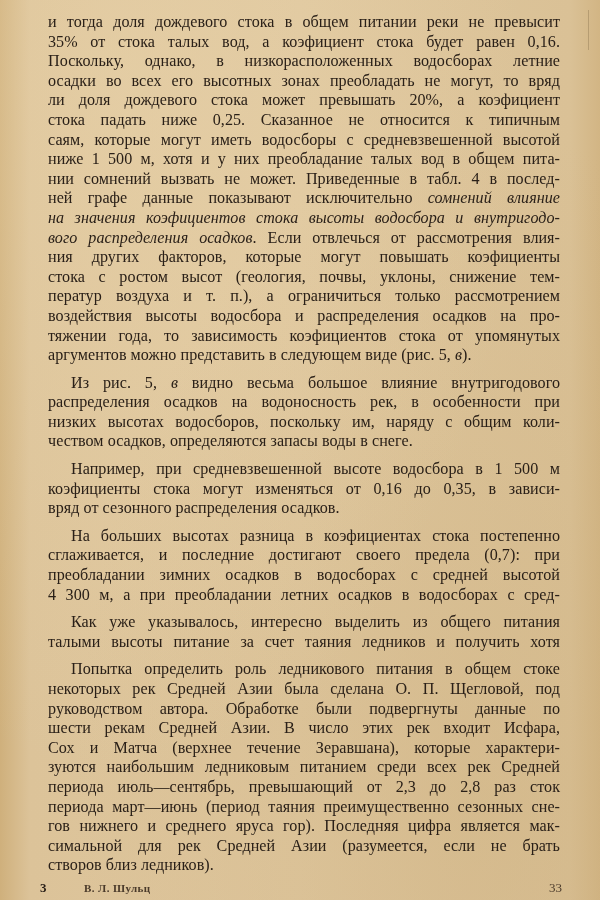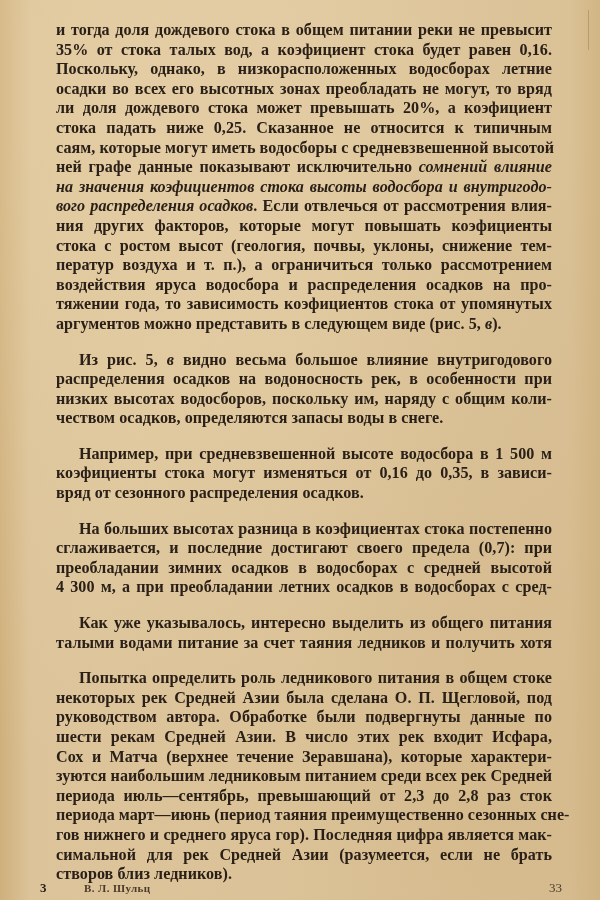--- a/index.html
+++ b/index.html
@@ -21,21 +21,21 @@
       font-size: 16.1px; line-height: 19.6px; text-align: justify;
       text-align-last: left;
       letter-spacing: 0.05px;
     }
     .line {
       display: block; white-space: nowrap; text-align: justify; text-align-last: justify;
       height: 19.6px;
     }
     .line.last { text-align-last: left; }
     .line.indent { padding-left: 23px; }
-    .para { margin: 16px; font-weight: bold; }
+    .para { margin: 8px; }
     .para + .para { margin-top: 3px; }
     em { font-style: italic; }
     .footer {
       position: absolute; left: 40px; top: 880px; width: 528px; height: 18px;
       font-size: 12px; color: #4a3a2a;
     }
     .footer .sig { position: absolute; left: 0; top: 0; font-weight: bold; font-size: 13px; color: #2a2018; }
     .footer .author { position: absolute; left: 44px; top: 2px; font-size: 11px; letter-spacing: 0.4px; font-weight: bold; }
     .footer .pageno { position: absolute; right: 6px; top: 0; font-size: 13px; }
     .crease {
@@ -49,27 +49,29 @@
 <div class="page">
   <div class="text-block" id="text-block">
       <div class="para">
         <span class="line">и тогда доля дождевого стока в общем питании реки не превысит</span>
         <span class="line">35% от стока талых вод, а коэфициент стока будет равен 0,16.</span>
         <span class="line">Поскольку, однако, в низкорасположенных водосборах летние</span>
         <span class="line">осадки во всех его высотных зонах преобладать не могут, то вряд</span>
         <span class="line">ли доля дождевого стока может превышать 20%, а коэфициент</span>
         <span class="line">стока падать ниже 0,25. Сказанное не относится к типичным</span>
         <span class="line">саям, которые могут иметь водосборы с средневзвешенной высотой</span>
+        <span class="line">ниже 1 500 м, хотя и у них преобладание талых вод в общем пита-</span>
+        <span class="line">нии сомнений вызвать не может. Приведенные в табл. 4 в послед-</span>
         <span class="line">ней графе данные показывают исключительно <em>сомнений влияние</em></span>
         <span class="line"><em>на значения коэфициентов стока высоты водосбора и внутригодо-</em></span>
         <span class="line"><em>вого распределения осадков</em>. Если отвлечься от рассмотрения влия-</span>
         <span class="line">ния других факторов, которые могут повышать коэфициенты</span>
         <span class="line">стока с ростом высот (геология, почвы, уклоны, снижение тем-</span>
         <span class="line">ператур воздуха и т. п.), а ограничиться только рассмотрением</span>
-        <span class="line">воздействия яруса водосбора и распределения осадков на про-</span>
+        <span class="line">воздействия высоты водосбора и распределения осадков на про-</span>
         <span class="line">тяжении года, то зависимость коэфициентов стока от упомянутых</span>
         <span class="line last">аргументов можно представить в следующем виде (рис. 5, <em>в</em>).</span>
       </div>
       <div class="para">
         <span class="line indent">Из рис. 5, <em>в</em> видно весьма большое влияние внутригодового</span>
         <span class="line">распределения осадков на водоносность рек, в особенности при</span>
         <span class="line">низких высотах водосборов, поскольку им, наряду с общим коли-</span>
         <span class="line last">чеством осадков, определяются запасы воды в снеге.</span>
       </div>
       <div class="para">
@@ -78,21 +80,21 @@
         <span class="line last">вряд от сезонного распределения осадков.</span>
       </div>
       <div class="para">
         <span class="line indent">На больших высотах разница в коэфициентах стока постепенно</span>
         <span class="line">сглаживается, и последние достигают своего предела (0,7): при</span>
         <span class="line">преобладании зимних осадков в водосборах с средней высотой</span>
         <span class="line">4 300 м, а при преобладании летних осадков в водосборах с сред-</span>
       </div>
       <div class="para">
         <span class="line indent">Как уже указывалось, интересно выделить из общего питания</span>
-        <span class="line">талыми водами питание за счет таяния ледников и получить хотя</span>
+        <span class="line">талыми высоты питание за счет таяния ледников и получить хотя</span>
       </div>
       <div class="para">
         <span class="line indent">Попытка определить роль ледникового питания в общем стоке</span>
         <span class="line">некоторых рек Средней Азии была сделана О. П. Щегловой, под</span>
         <span class="line">руководством автора. Обработке были подвергнуты данные по</span>
         <span class="line">шести рекам Средней Азии. В число этих рек входит Исфара,</span>
         <span class="line">Сох и Матча (верхнее течение Зеравшана), которые характери-</span>
         <span class="line">зуются наибольшим ледниковым питанием среди всех рек Средней</span>
         <span class="line">периода июль—сентябрь, превышающий от 2,3 до 2,8 раз сток</span>
         <span class="line">периода март—июнь (период таяния преимущественно сезонных сне-</span>

